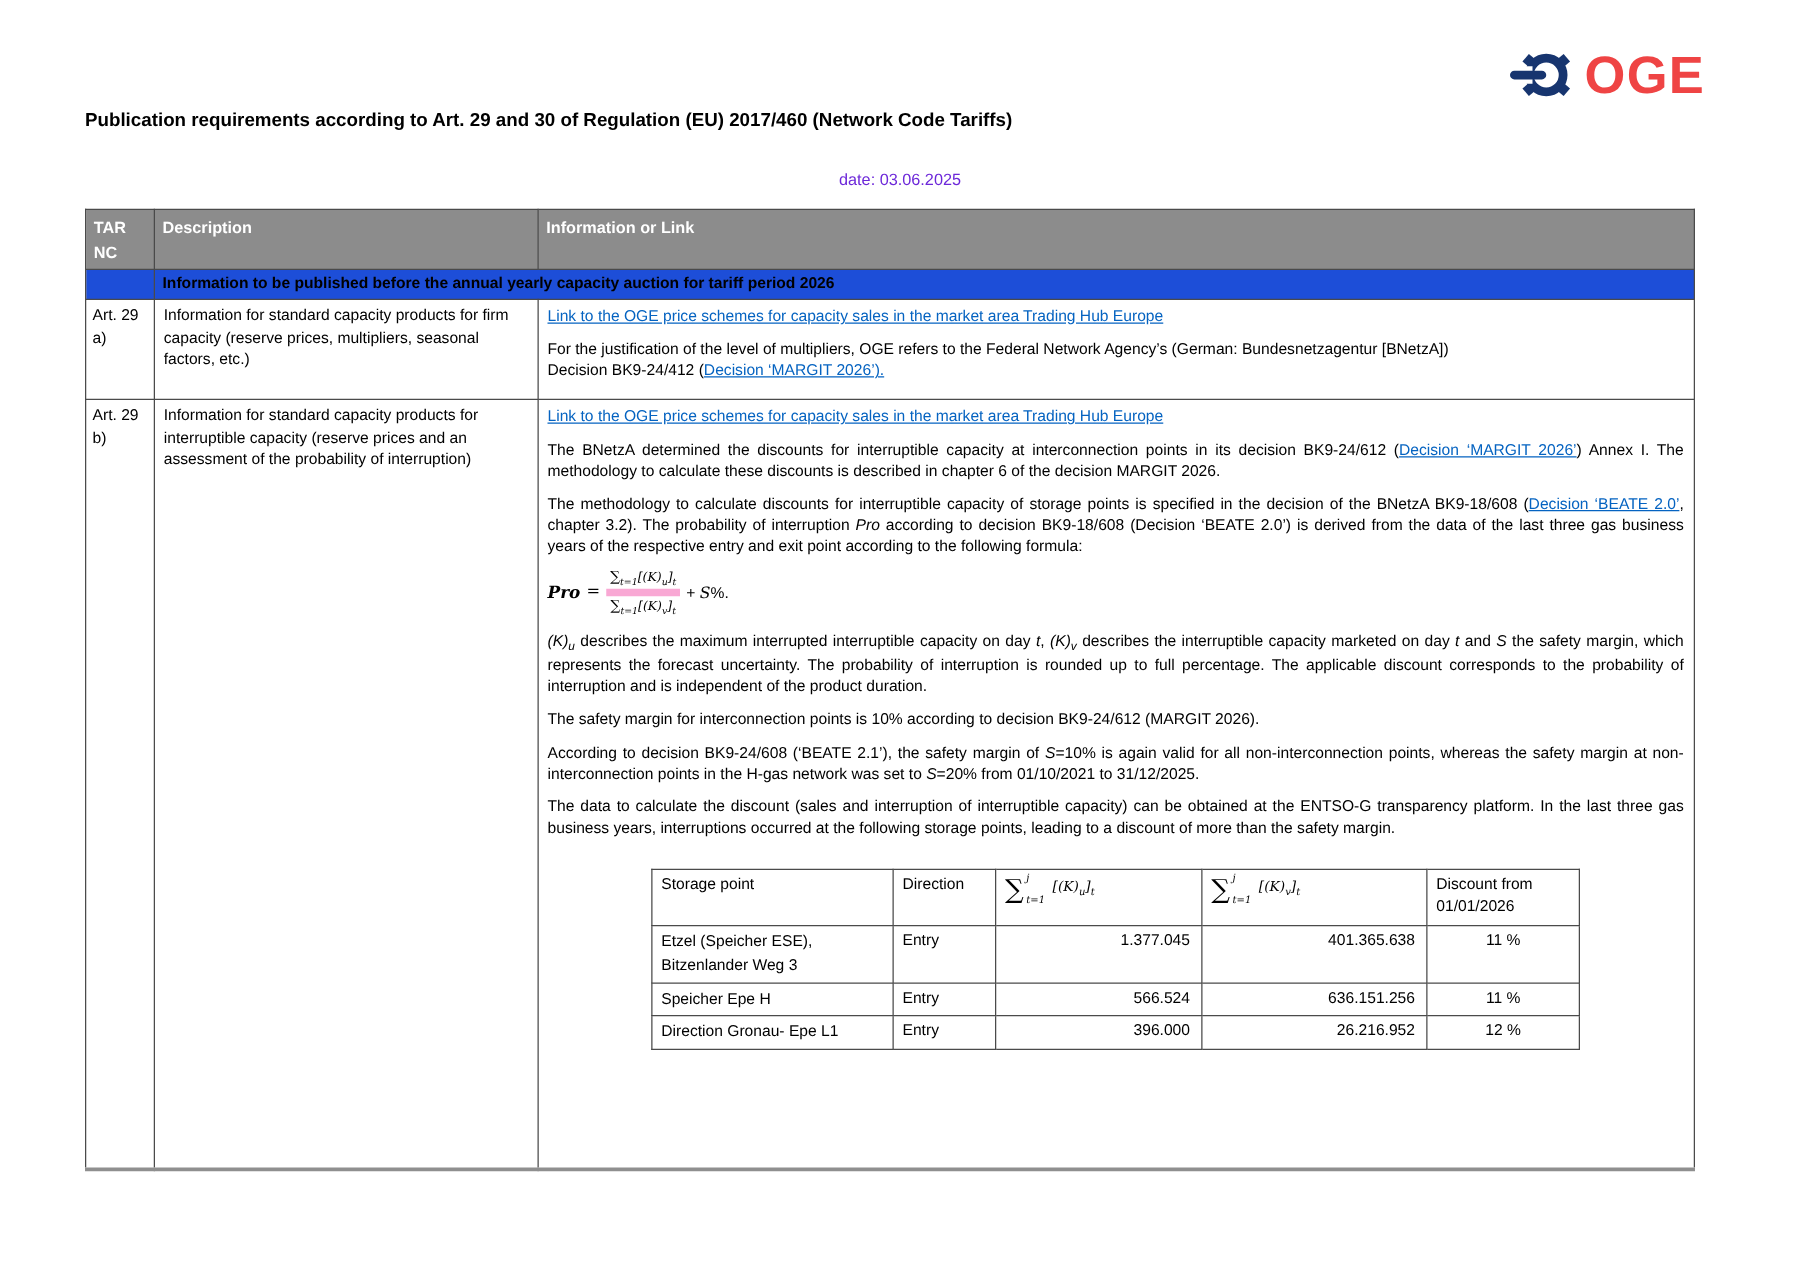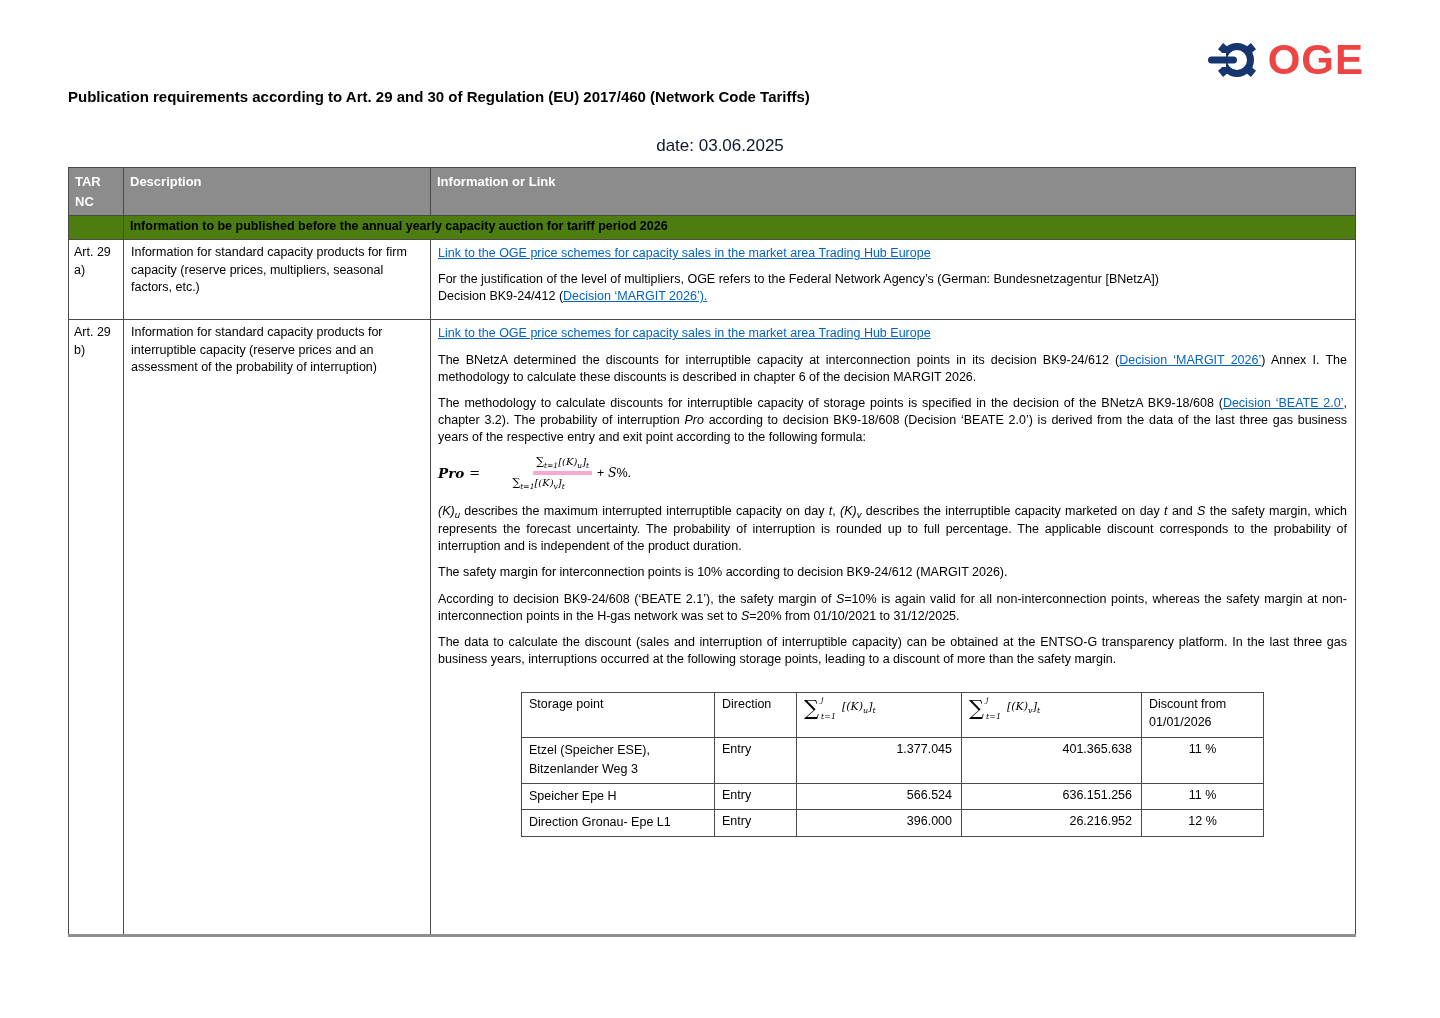--- a/index.html
+++ b/index.html
@@ -6,46 +6,46 @@
   html,body { margin:0; padding:0; background:#ffffff; }
   body { font-family:"Liberation Sans", sans-serif; color:#000; }
   .page { position:relative; width:1440px; height:1018px; background:#fff; overflow:hidden; }
 
   
   .logo { position:absolute; top:34px; right:76px; display:flex; align-items:center; gap:9px; }
   .logo-text { font-size:42px; font-weight:700; color:#ef4444; letter-spacing:1px; line-height:1; }
 
   
   .title { position:absolute; left:68px; top:88px; font-size:15px; font-weight:700; }
-  .date  { position:absolute; left:0; right:0; top:136px; text-align:center; font-size:17px; color:#0f172a; }
+  .date  { position:absolute; left:0; right:0; top:136px; text-align:center; font-size:13px; color:#6d28d9; }
 
   
   table.outer { position:absolute; left:68px; top:167px; width:1287px; border-collapse:collapse;
                 table-layout:fixed; border-bottom:3px solid #8f8f8f; }
   table.outer th, table.outer td { border:1px solid #4a4a4a; vertical-align:top; }
   tr.thead th { background:#8C8C8C; color:#fff; font-weight:700; font-size:13px; text-align:left;
                 padding:4px 6px; line-height:1.5; }
-  tr.section td { background:#4d7c0f; font-weight:700; font-size:12.5px; padding:3px 6px; }
+  tr.section td { background:#1d4ed8; font-weight:700; font-size:12.5px; padding:3px 6px; }
   td.art  { font-size:12.5px; padding:4px 5px; line-height:1.4; }
   td.desc { font-size:12.5px; padding:4px 7px; line-height:1.4; }
   td.info { font-size:12.5px; padding:5px 8px 5px 7px; line-height:1.37; }
   .para { margin:0 0 9px 0; }
   .para.just { text-align:justify; }
   .link { color:#0563C1; text-decoration:underline; cursor:pointer; }
   .i { font-style:italic; }
   .isub { font-style:italic; font-size:9.5px; vertical-align:-3px; }
   .plain { }
 
   
   .formula { margin:2px 0 12px 0; display:flex; align-items:center; gap:5px; }
   .f-lhs { font-family:"DejaVu Serif", serif; font-weight:700; font-style:italic; font-size:13.5px; }
   .f-eq  { font-family:"DejaVu Serif", serif; font-size:13px; }
   .frac  { display:inline-block; text-align:center; font-family:"DejaVu Serif", serif;
            font-style:italic; font-size:10px; line-height:1.2; }
-  .frac .num { display:block; border-bottom:4px solid #f9a8d4; padding:0 3px 1px;margin-left:48px; }
+  .frac .num { display:block; border-bottom:6px solid #f9a8d4; padding:0 3px 1px; }
   .frac .den { display:block; padding:1px 3px 0; }
   .frac .sum { font-style:normal; font-size:11px; }
   .frac sub { font-size:7.5px; }
   .f-tail { font-size:12.5px; }
   .f-tail .serif { font-family:"DejaVu Serif", serif; }
 
   
   table.inner { margin:24px 0 0 83px; border-collapse:collapse; table-layout:fixed; width:742px; font-size:12.5px; }
   table.inner th, table.inner td { border:1px solid #4a4a4a; }
   table.inner th { font-weight:400; text-align:left; padding:3px 7px;margin-top:43px; }

